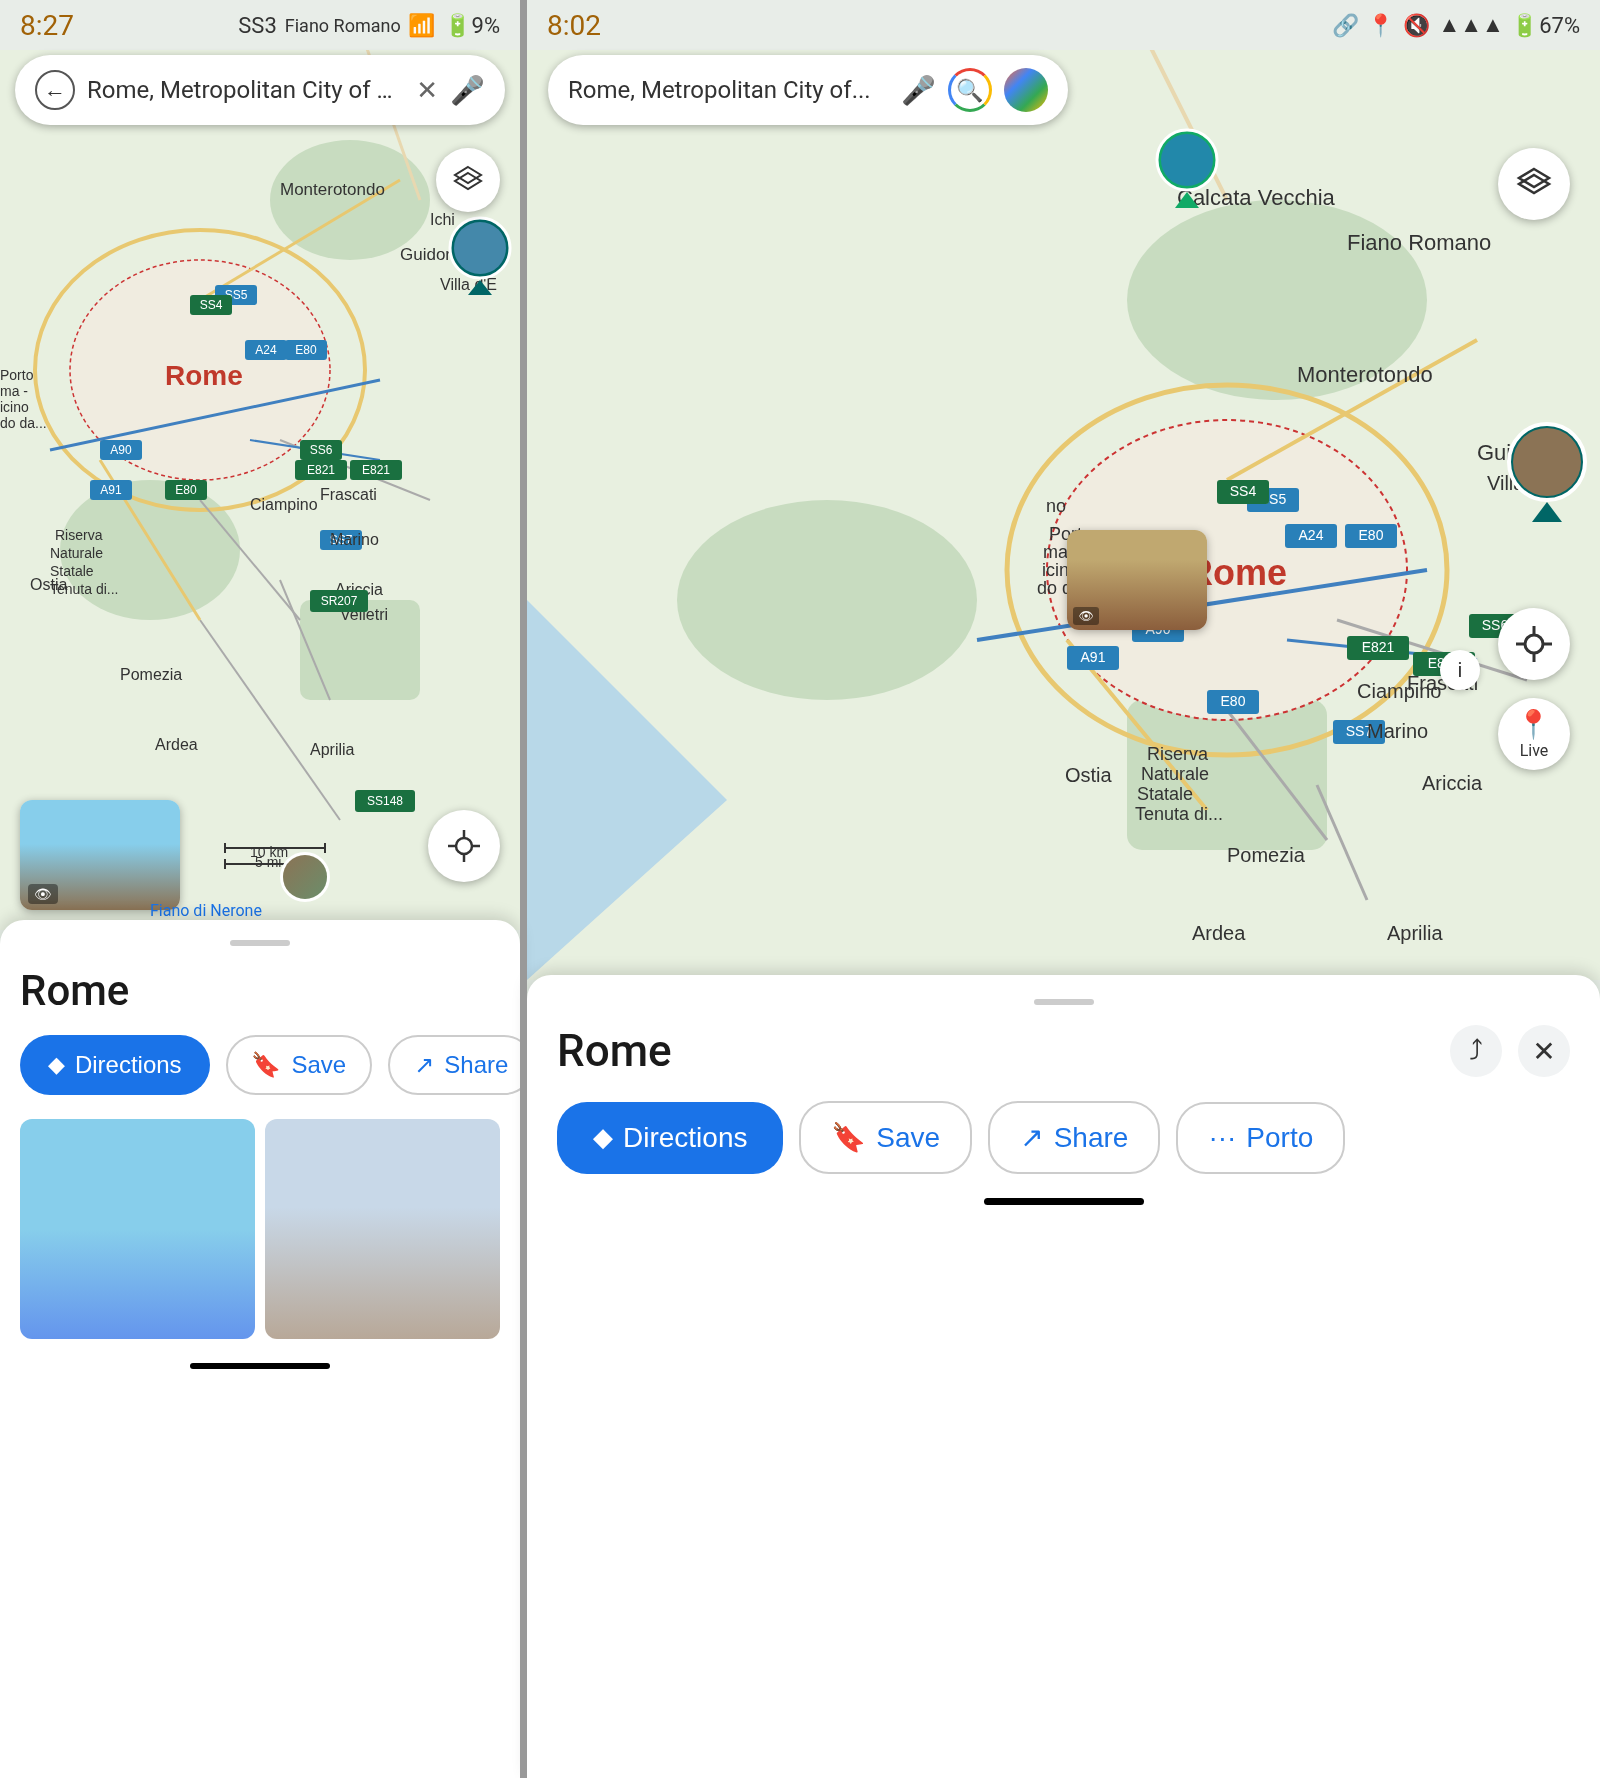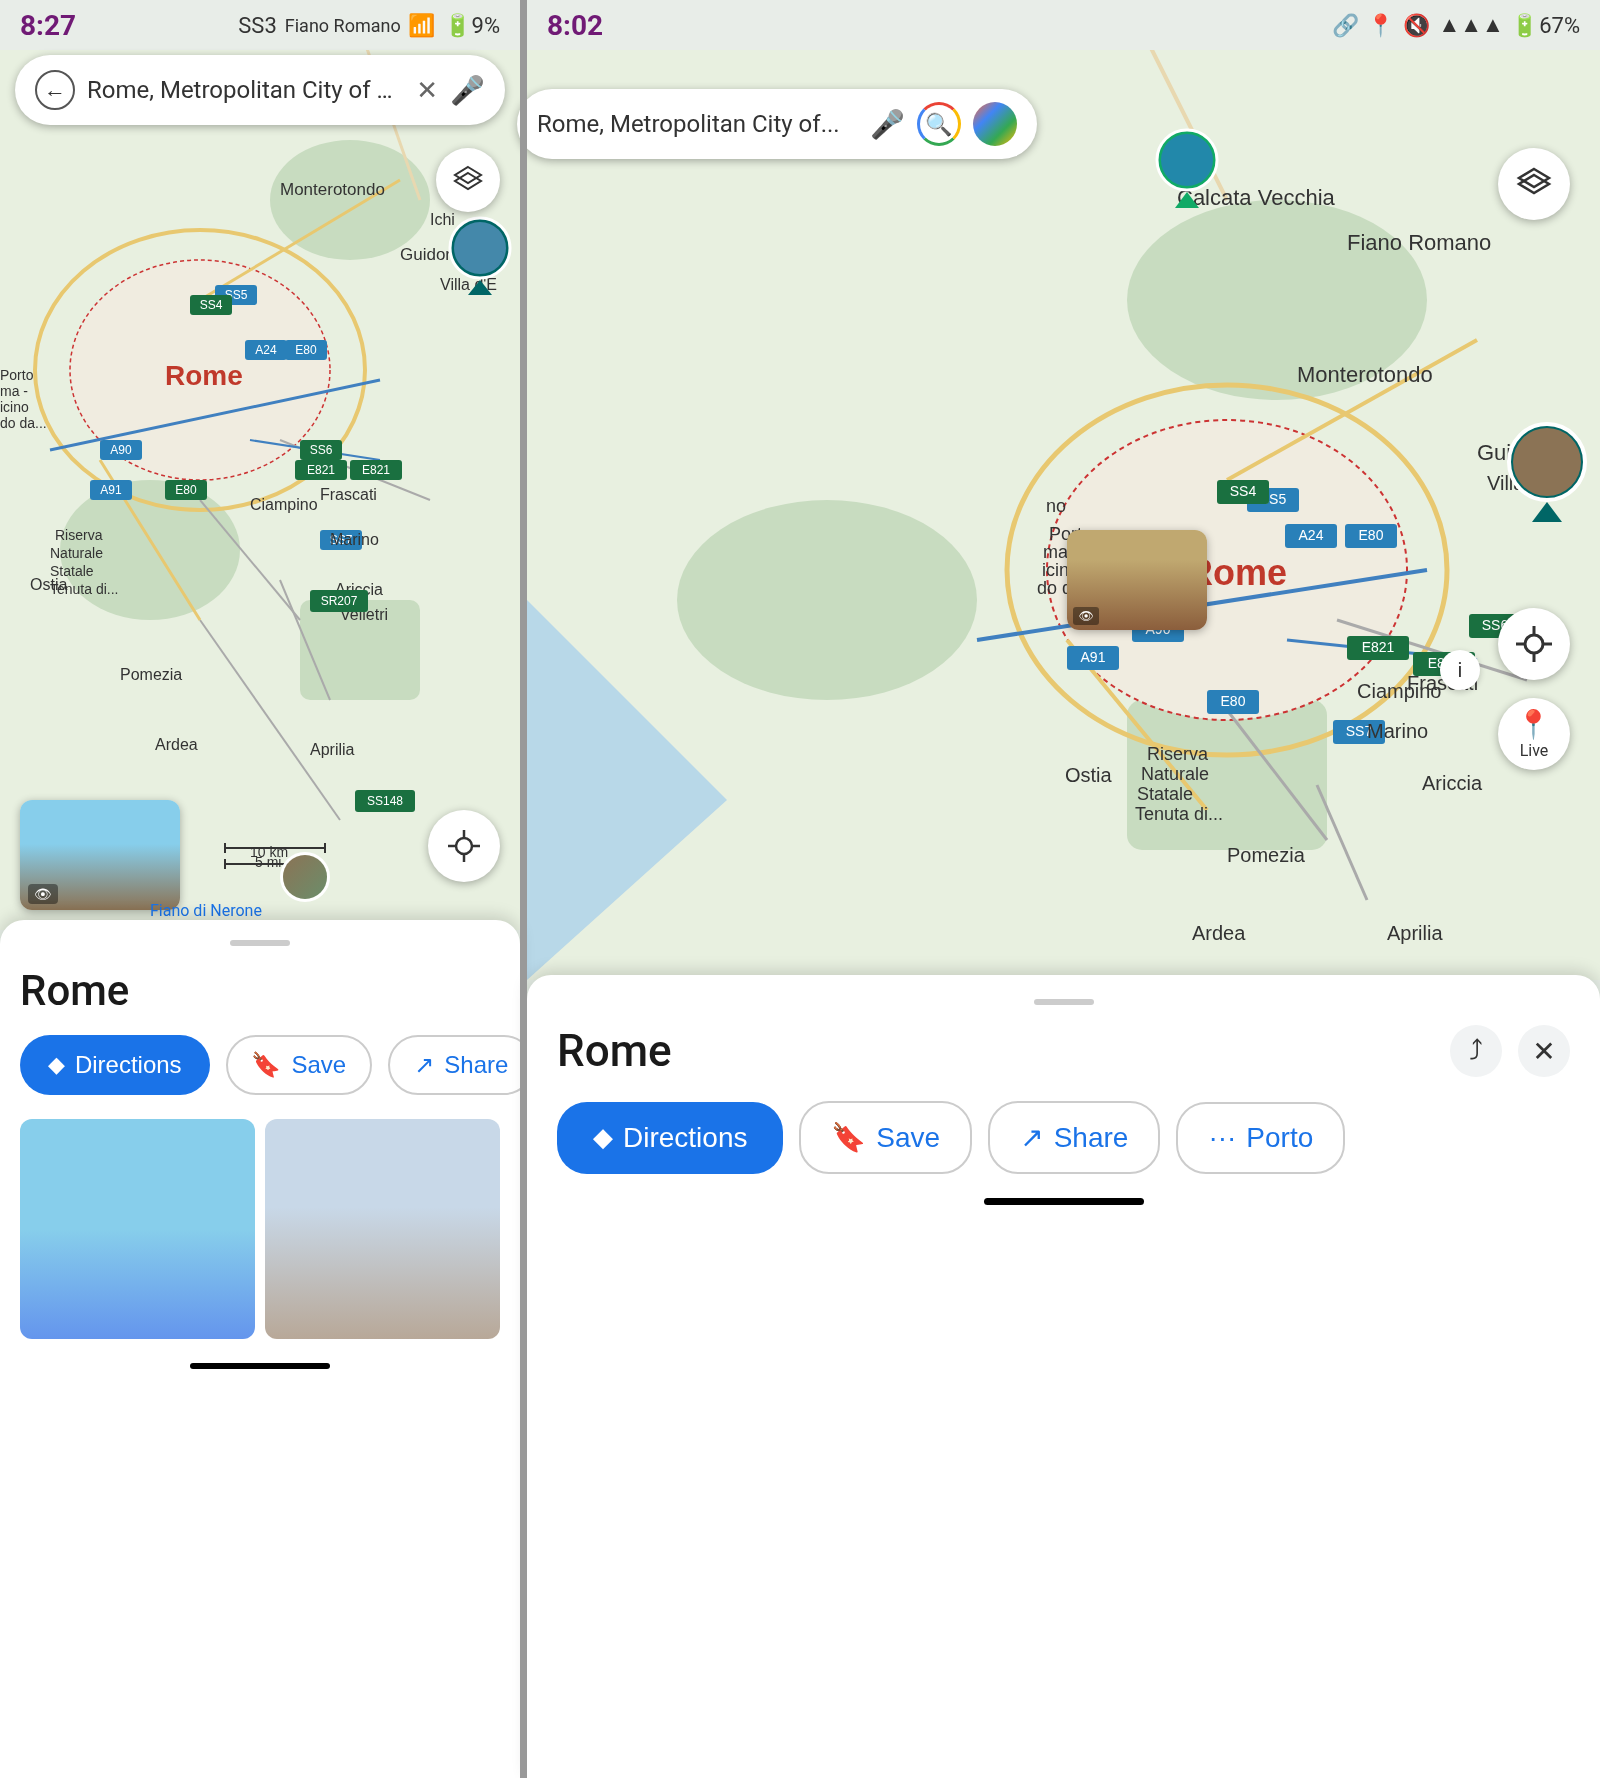--- a/index.html
+++ b/index.html
@@ -19,21 +19,21 @@
       left: 0; width: 520px;
       justify-content: space-between;
       padding: 0 20px;
     }
     .status-bar-right {
       left: 527px; width: 1073px;
       justify-content: space-between;
       padding: 12px 20px;
       text-align: right;
     }
-    .status-time { font-size: 28px; font-weight: 700; color: #701a75; }
+    .status-time { font-size: 28px; font-weight: 400; color: #a16207; }
     .status-icons { display: flex; align-items: center; gap: 8px; font-size: 22px; color: #333; }
 
     
     .vertical-divider {
       position: absolute;
       left: 520px;
       top: 0;
       width: 7px;
       height: 1778px;
       background: #999;
@@ -48,21 +48,21 @@
       background: white;
       border-radius: 35px;
       display: flex;
       align-items: center;
       padding: 0 20px;
       box-shadow: 0 2px 8px rgba(0,0,0,0.3);
       z-index: 100;
       gap: 12px;
     }
     .search-bar-left { left: 15px; width: 490px; }
-    .search-bar-right { left: 517px; width: 520px; margin-top: 34px; }
+    .search-bar-right { left: 548px; width: 520px; }
 
     .search-back-btn {
       width: 40px; height: 40px;
       border: 2px solid #555;
       border-radius: 50%;
       display: flex; align-items: center; justify-content: center;
       font-size: 22px; color: #333; cursor: pointer; flex-shrink: 0;
     }
     .search-text {
       flex: 1;

